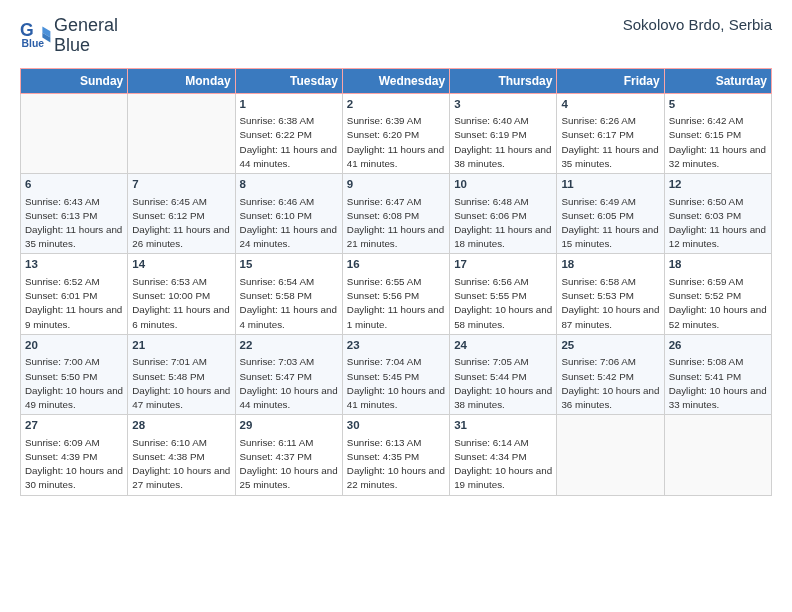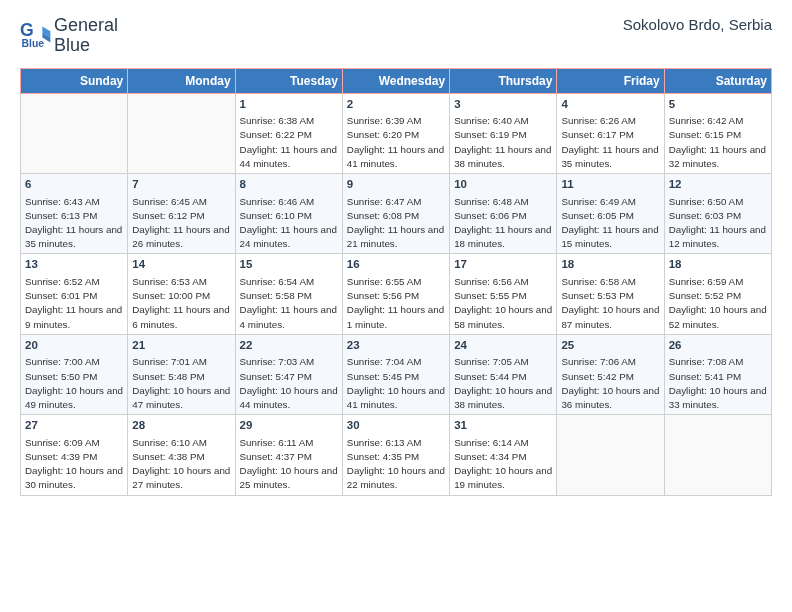--- a/index.html
+++ b/index.html
@@ -282,21 +282,21 @@
         <span class="cell-text">Daylight: 10 hours and 38 minutes.</span>
       </td>
           <td>
         <span class="day-num">25</span>
         <span class="cell-text">Sunrise: 7:06 AM</span><br>
         <span class="cell-text">Sunset: 5:42 PM</span><br>
         <span class="cell-text">Daylight: 10 hours and 36 minutes.</span>
       </td>
           <td>
         <span class="day-num">26</span>
-        <span class="cell-text">Sunrise: 7:08 AM</span><br>
+        <span class="cell-text">Sunrise: 5:08 AM</span><br>
         <span class="cell-text">Sunset: 5:41 PM</span><br>
         <span class="cell-text">Daylight: 10 hours and 33 minutes.</span>
       </td>
         </tr>
         <tr>
           <td>
         <span class="day-num">27</span>
         <span class="cell-text">Sunrise: 6:09 AM</span><br>
         <span class="cell-text">Sunset: 4:39 PM</span><br>
         <span class="cell-text">Daylight: 10 hours and 30 minutes.</span>

